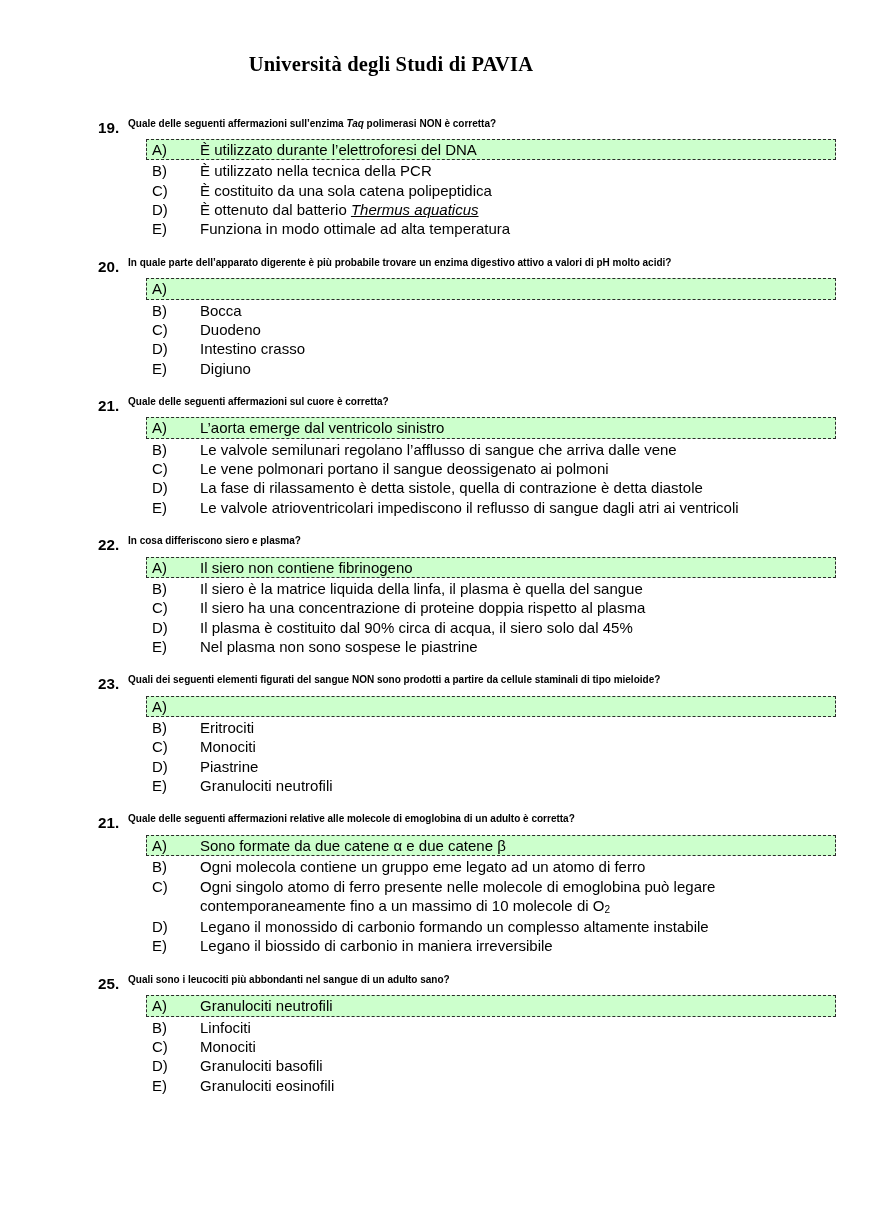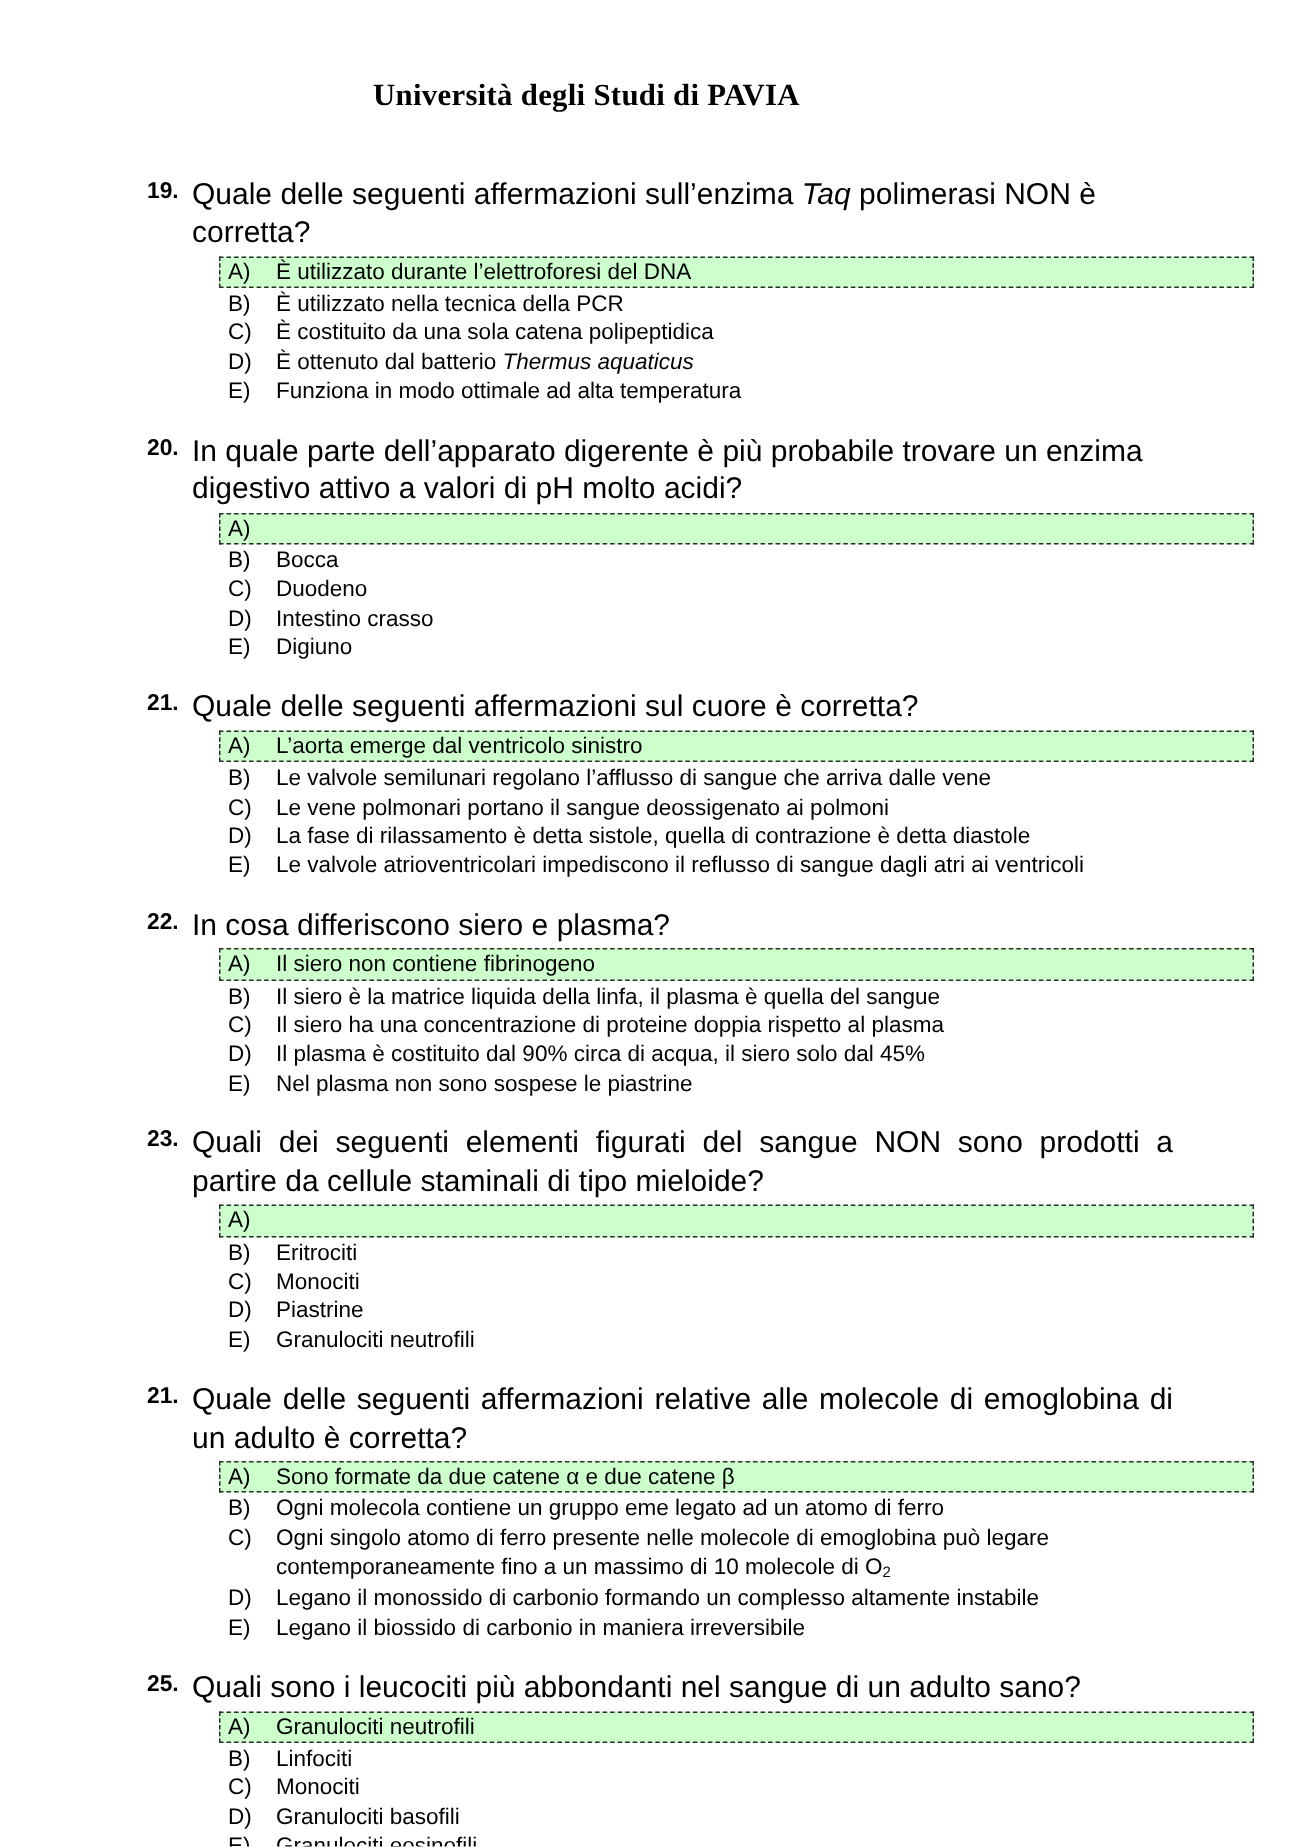--- a/index.html
+++ b/index.html
@@ -56,22 +56,22 @@
   .q-num {
     flex: 0 0 auto;
     width: 30px;
     font-weight: bold;
     font-size: 15.2px;
     white-space: nowrap;
   }
   .q-text {
     flex: 1 1 auto;
     max-width: 693px;
-    font-weight: normal;
-    font-size: 20px;
+    font-weight: bold;
+    font-size: 10px;
   }
   .q-text.justified {
     text-align: justify;
     text-align-last: left;
   }
   .q-text i { font-style: italic; }
 
   
   .options {
     margin-top: 2px;
@@ -88,22 +88,23 @@
   }
 
   .option .opt-letter {
     flex: 0 0 auto;
     width: 32px;
     font-size: 15px;
   }
   .option .opt-text {
     flex: 1 1 auto;
     font-size: 15px;
-  }
-  .option .opt-text i { font-style: italic; }
+    margin-left: 16px;
+  }
+  .option .opt-text i { font-style: italic; text-decoration: underline; }
   .option .opt-text sub {
     font-size: 10px;
     vertical-align: -0.22em;
   }
 
   
   .option.correct {
     background: #ccffcc;
     border: 1px dashed #2b2b2b;
     box-sizing: border-box;

